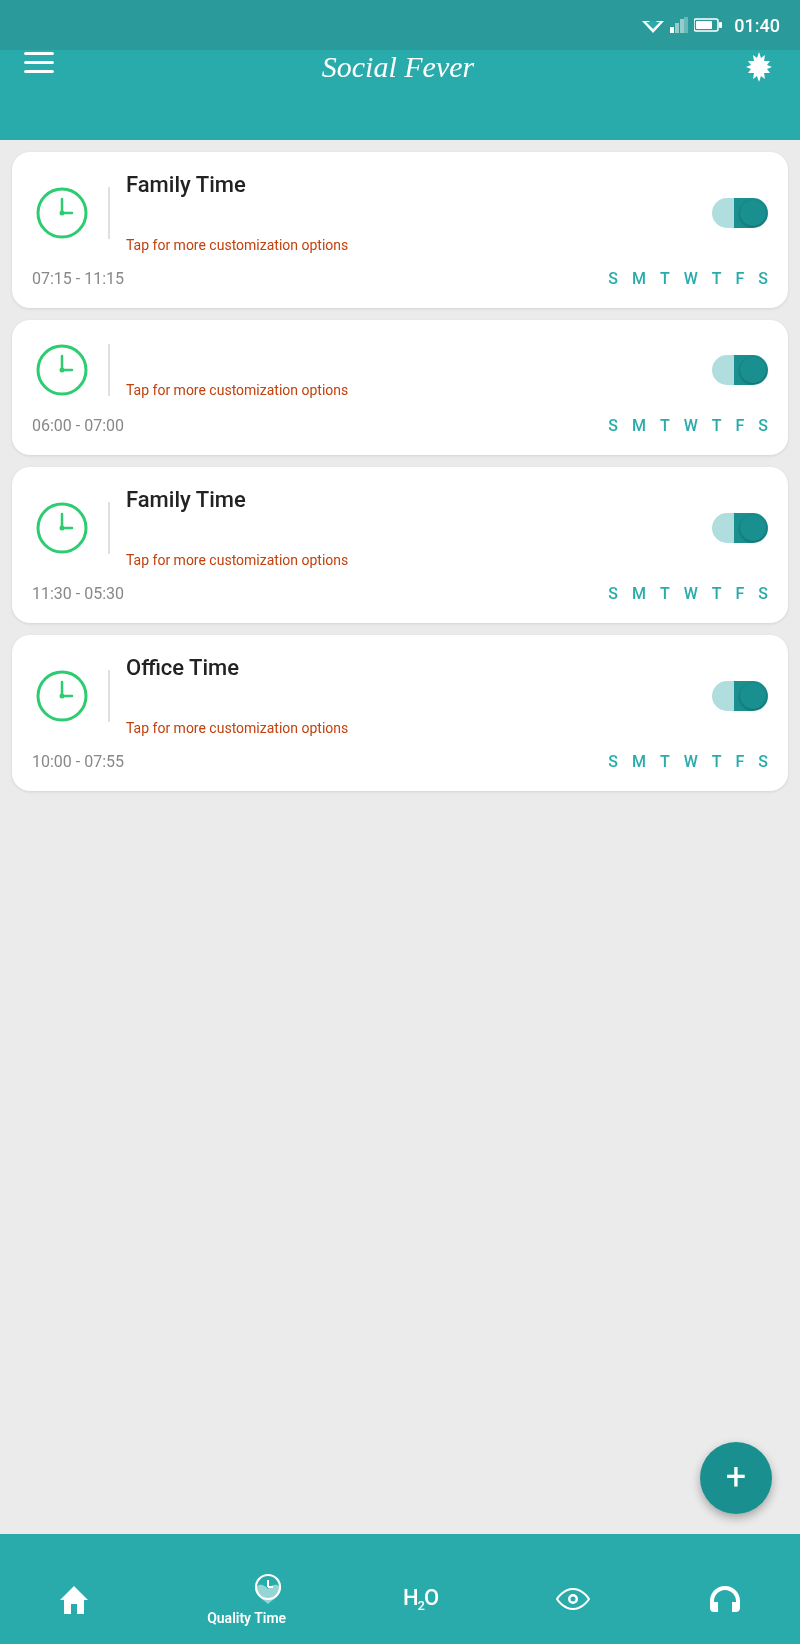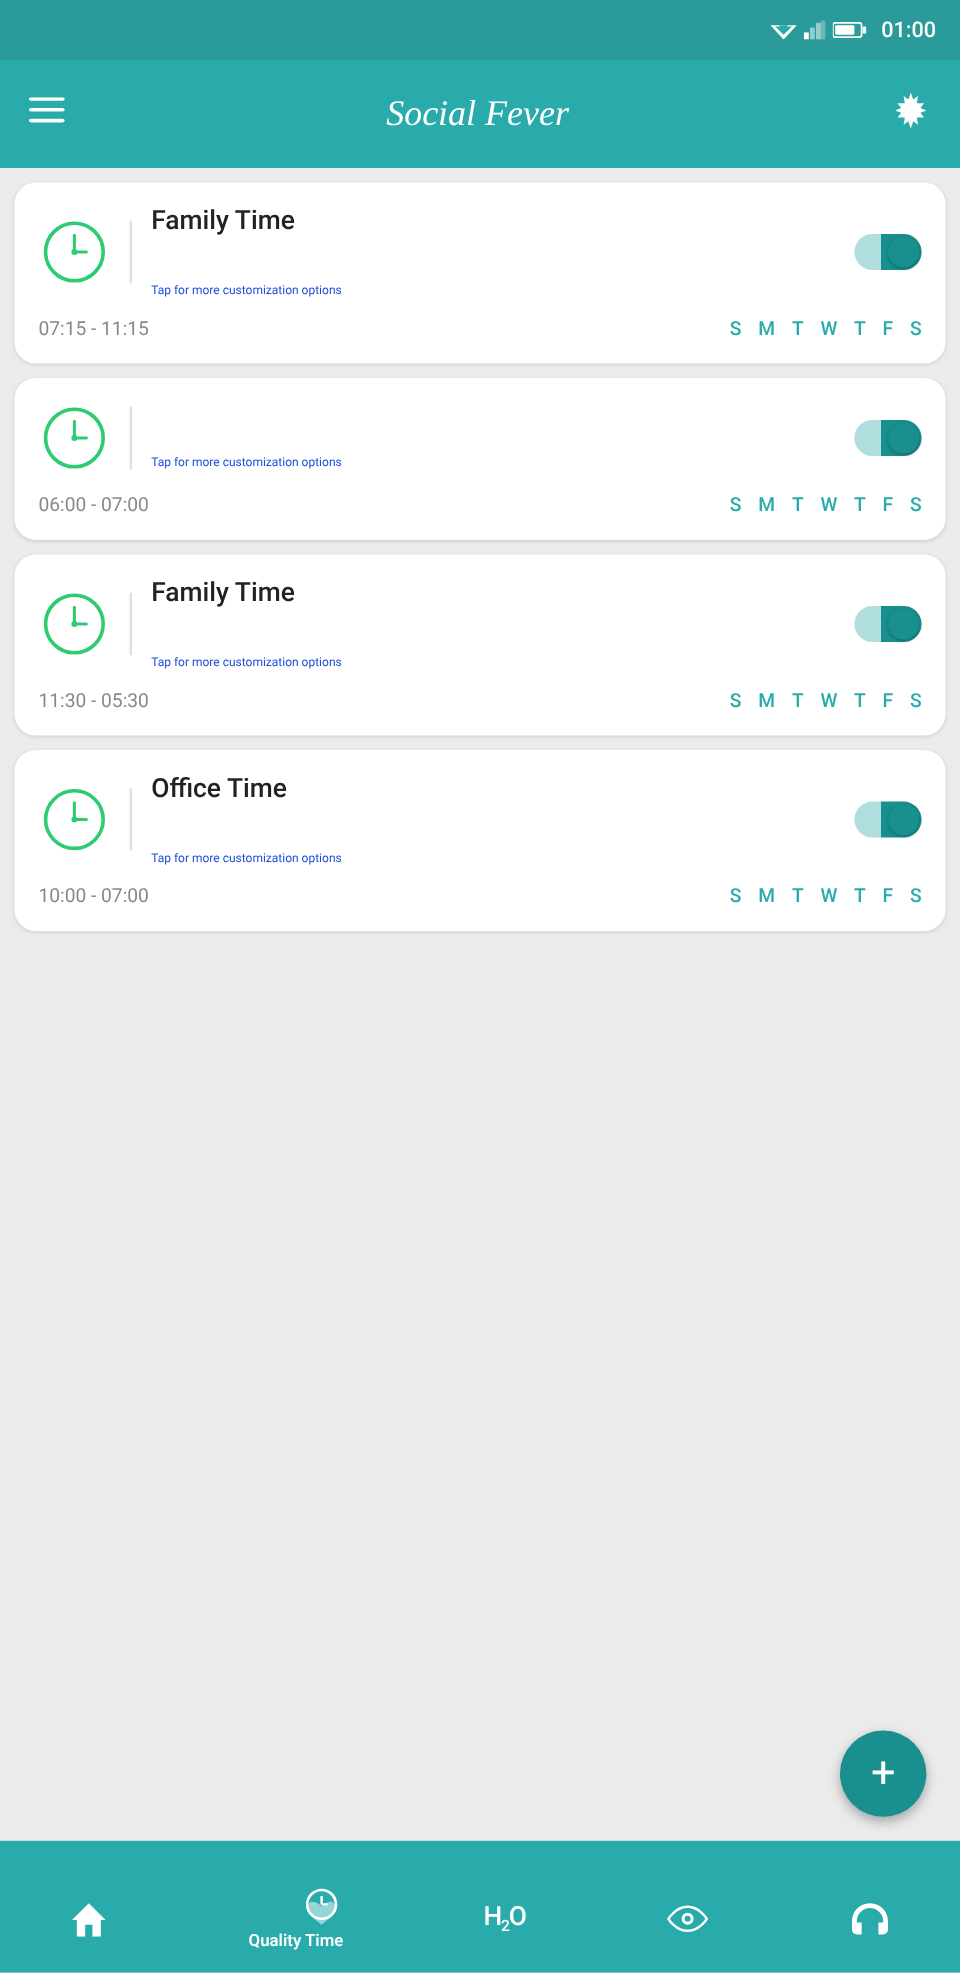--- a/index.html
+++ b/index.html
@@ -34,21 +34,20 @@
       font-weight: 500;
       margin-left: 6px;
     }
 
     
     .header {
       width: 800px;
       height: 90px;
       background: #2aabab;
       display: flex;
-      align-items: center;
       justify-content: space-between;
       padding: 0 24px;
     }
     .header-title {
       color: white;
       font-size: 30px;
       font-style: italic;
       font-family: Georgia, serif;
       font-weight: 400;
     }
@@ -104,22 +103,22 @@
     .card-info {
       flex: 1;
     }
     .card-title {
       font-size: 22px;
       font-weight: 500;
       color: #222;
       margin-bottom: 4px;
     }
     .card-subtitle {
-      font-size: 10px;
-      color: #1d4ed8;
+      font-size: 14px;
+      color: #c2410c;
       margin-top: 40px;
     }
     .toggle-switch {
       width: 56px;
       height: 30px;
       background: linear-gradient(to right, #b0dede 40%, #1a8f8f 40%);
       border-radius: 15px;
       position: relative;
       cursor: pointer;
       flex-shrink: 0;
@@ -234,21 +233,21 @@
       <rect x="5" y="6" width="4" height="10" fill="rgba(255,255,255,0.5)"></rect>
       <rect x="10" y="2" width="4" height="14" fill="rgba(255,255,255,0.5)"></rect>
       <rect x="14" y="0" width="4" height="16" fill="rgba(255,255,255,0.3)"></rect>
     </svg>
 
     <svg width="28" height="14" viewBox="0 0 28 14" fill="white">
       <rect x="0" y="1" width="24" height="12" rx="2" ry="2" fill="none" stroke="white" stroke-width="1.5"></rect>
       <rect x="25" y="4" width="3" height="6" rx="1" fill="white"></rect>
       <rect x="2" y="3" width="16" height="8" rx="1" fill="white"></rect>
     </svg>
-    <span class="status-time">01:00</span>
+    <span class="status-time">01:40</span>
   </div>
 </div>
 
 <div class="header">
   <div class="hamburger-icon">
     <svg width="30" height="22" viewBox="0 0 30 22" fill="white">
       <rect y="0" width="30" height="3" rx="2"></rect>
       <rect y="9" width="30" height="3" rx="2"></rect>
       <rect y="18" width="30" height="3" rx="2"></rect>
     </svg>
@@ -371,21 +370,21 @@
       <div class="card-divider"></div>
       <div class="card-info">
         <div class="card-title">Office Time</div>
         <div class="card-subtitle">Tap for more customization options</div>
       </div>
       <div class="toggle-switch">
         <div class="toggle-knob"></div>
       </div>
     </div>
     <div class="card-bottom">
-      <span class="time-range">10:00 - 07:00</span>
+      <span class="time-range">10:00 - 07:55</span>
       <div class="days-row">
         <span class="day-label">S</span>
           <span class="day-label">M</span>
           <span class="day-label">T</span>
           <span class="day-label">W</span>
           <span class="day-label">T</span>
           <span class="day-label">F</span>
           <span class="day-label">S</span>
       </div>
     </div>

